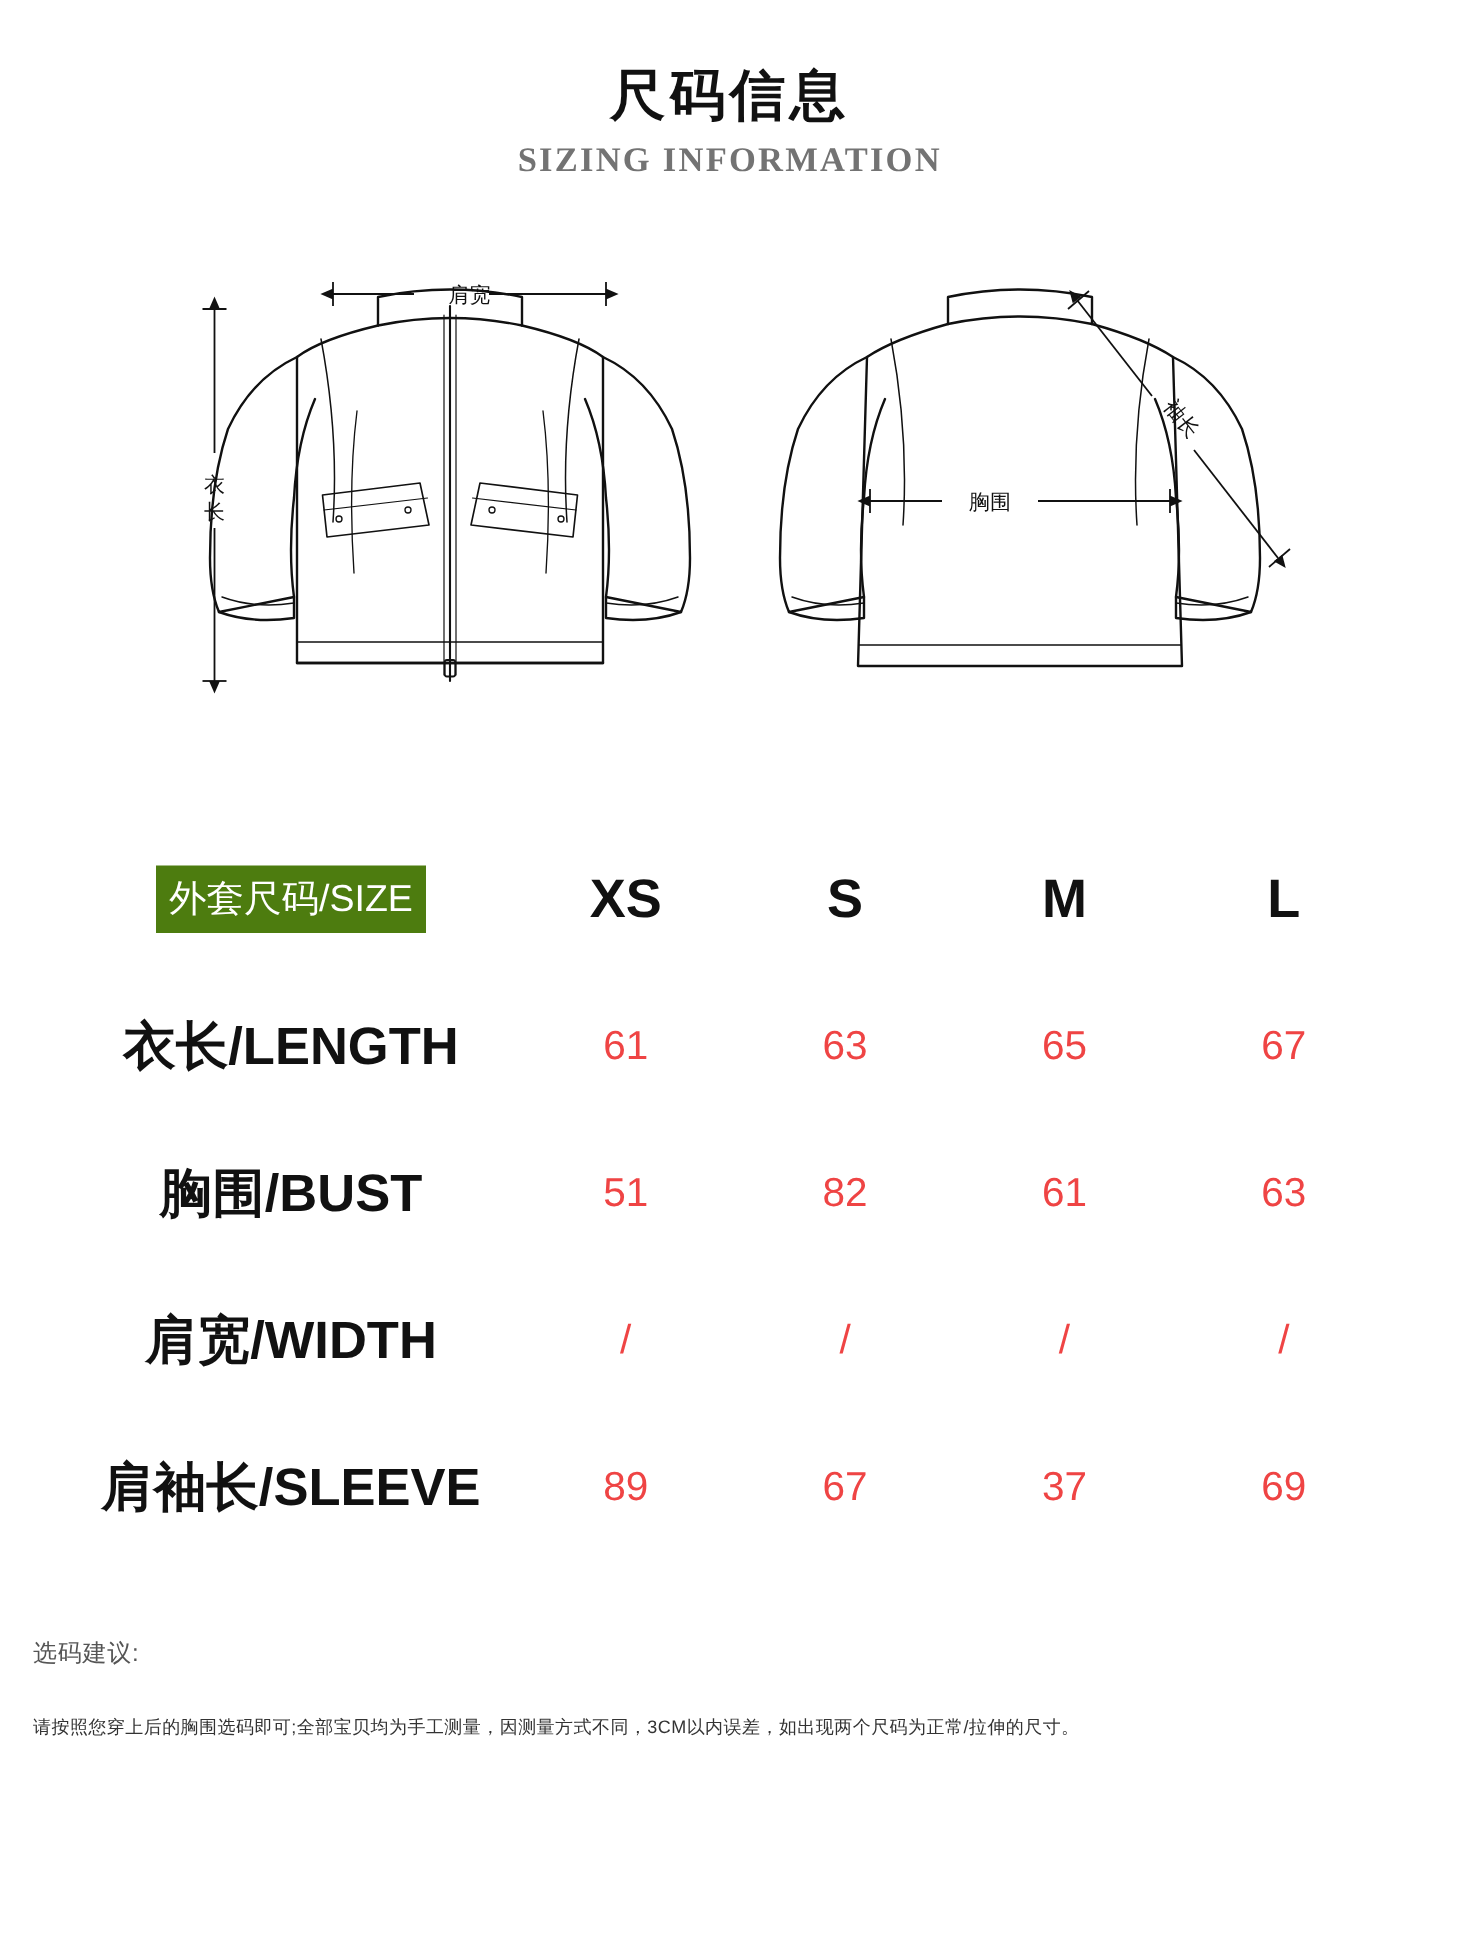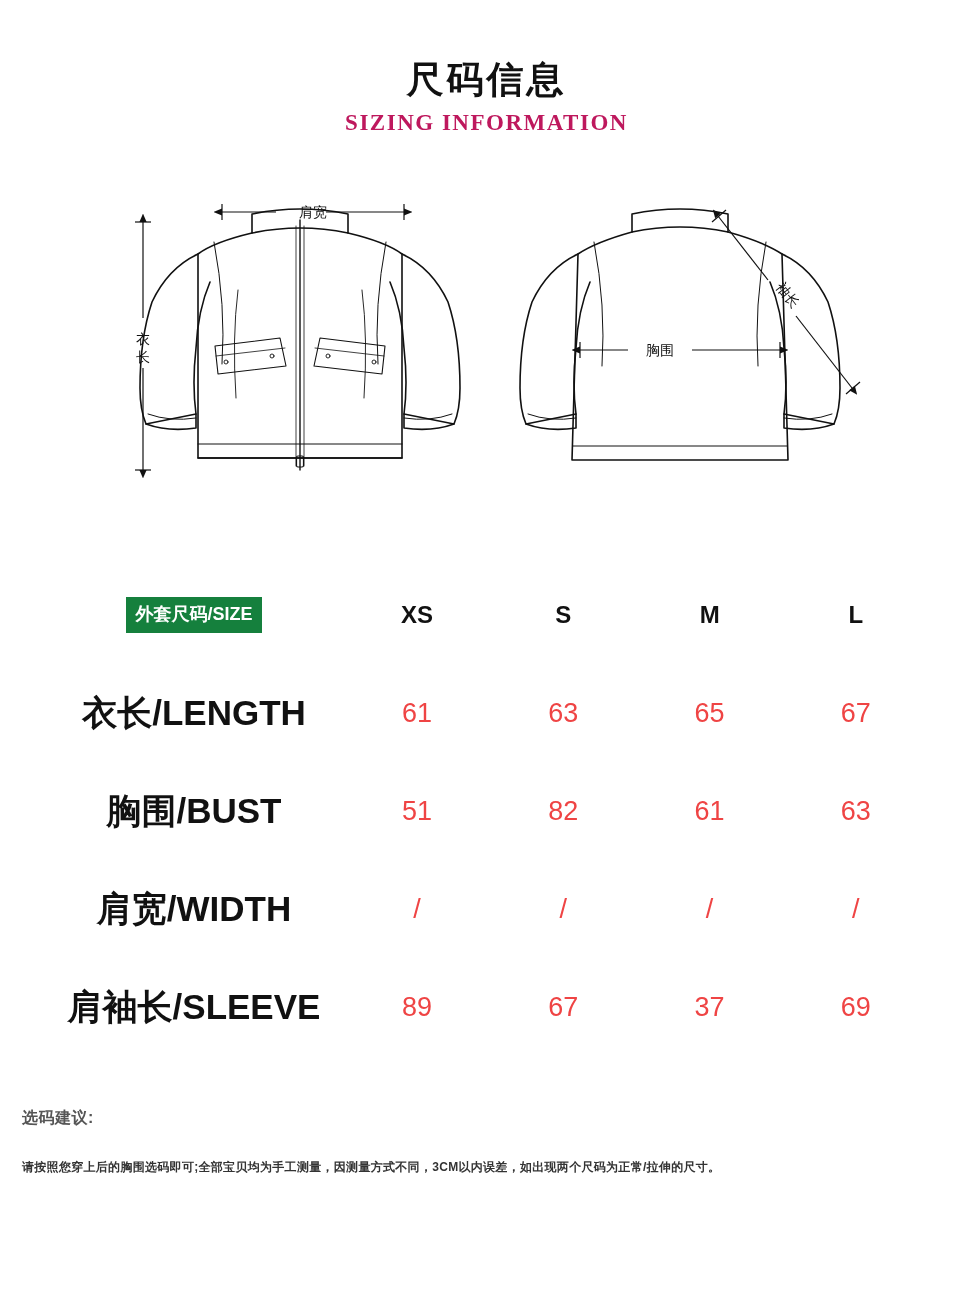--- a/index.html
+++ b/index.html
@@ -12,35 +12,35 @@
     height: 1300px;
     font-family: "Liberation Sans", "DejaVu Sans", sans-serif;
     color: #1a1a1a;
     position: relative;
     overflow: hidden;
   }
 
   
   .header {
     text-align: center;
-    padding-top: 58px;
+    padding-top: 42px;
   }
   .title-cn {
     font-size: 37px;
     font-weight: bold;
     letter-spacing: 3px;
     color: #111;
     line-height: 1.2;
   }
   .title-en {
     font-family: "Liberation Serif", "DejaVu Serif", serif;
     font-size: 23px;
     font-weight: bold;
     letter-spacing: 1.5px;
-    color: #be185d;
+    color: #737373;
     margin-top: 8px;
   }
 
   
   .illustration {
     position: relative;
     width: 870px;
     height: 330px;
     margin-top: 62px;
   }
@@ -64,30 +64,30 @@
     text-align: center;
     vertical-align: middle;
   }
   .row-h { height: 98px; }
   .hdr-label-cell {
     text-align: left;
     width: 300px;
   }
   .hdr-label {
     display: inline-block;
-    background: #15803d;
+    background: #4d7c0f;
     color: #ffffff;
-    font-size: 18px;
-    font-weight: bold;
+    font-size: 25px;
+    font-weight: normal;
     padding: 5px 9px 7px 9px;
     letter-spacing: 0px;
     white-space: nowrap;
   }
   .hdr-size {
-    font-size: 24px;
+    font-size: 36px;
     font-weight: bold;
     color: #111;
   }
   .row-label {
     text-align: left;
     font-size: 35px;
     font-weight: bold;
     color: #111;
     padding-left: 6px;
     white-space: nowrap;
@@ -97,21 +97,20 @@
     color: #ef4444;
   }
   .cell-val.slash {
     font-size: 27px;
   }
 
   
   .notes {
     padding: 0 20px 0 22px;
     margin-top: 52px;
-    font-weight: bold;
   }
   .notes-title {
     font-size: 16px;
     color: #555;
     letter-spacing: 0.5px;
   }
   .notes-body {
     font-size: 12px;
     color: #333;
     line-height: 1.75;

